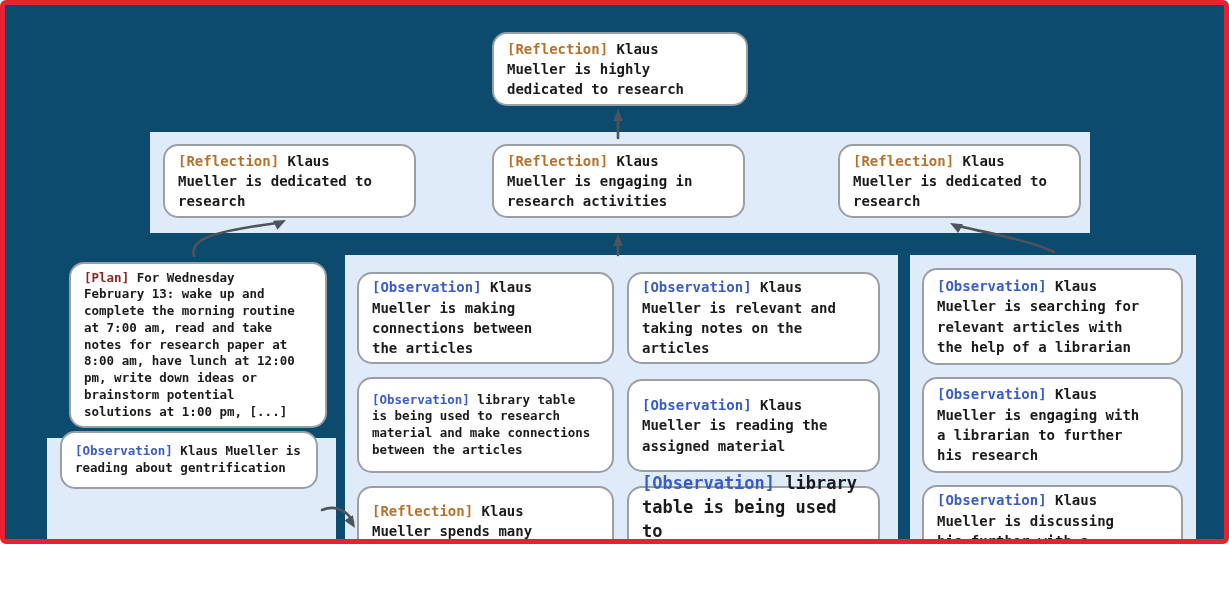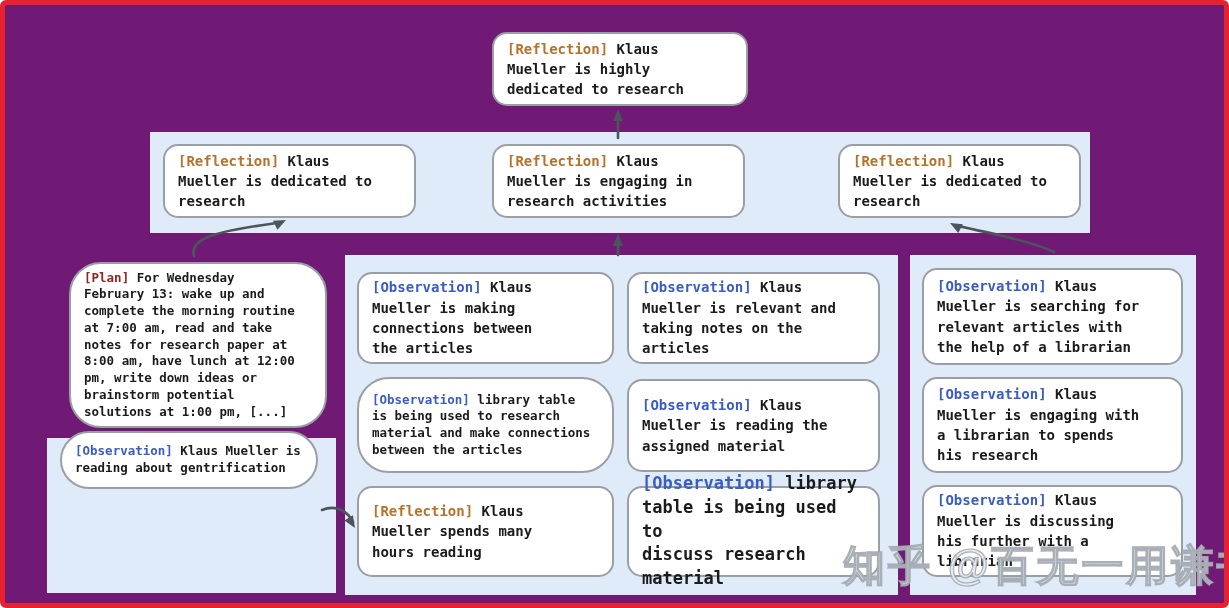--- a/index.html
+++ b/index.html
@@ -1,20 +1,20 @@
 <!DOCTYPE html>
 <html><head>
 <meta charset="utf-8">
 <style>
   html,body{margin:0;padding:0;background:#fff;}
   .canvas{
     position:relative;
-    width:1229px;height:608px;
+    width:1229px;height:544px;
     box-sizing:border-box;
-    background:#701a75;
+    background:#0c4a6e;
     border:5px solid #e62230;
     border-radius:6px;
     overflow:hidden;
     font-family:"DejaVu Sans Mono","Liberation Mono",monospace;
   }
   .band{position:absolute;background:#e0ebf9;z-index:0;}
   .band-row2{left:145px;top:127px;width:940px;height:101px;}
   .band-left{left:42px;top:433px;width:289px;height:155px;}
   .band-mid{left:340px;top:250px;width:553px;height:340px;}
   .band-right{left:905px;top:250px;width:286px;height:340px;}
@@ -28,21 +28,21 @@
     border-radius:15px;
     box-sizing:border-box;
     display:flex;align-items:center;
     padding:6px 13px;
     font-weight:700;font-size:14px;line-height:1.45;color:#1b1b1b;
   }
   .node .tag,.node .txt{white-space:pre-wrap;}
   .t-reflection{color:#b5722b;}
   .t-observation{color:#3a5cc6;}
   .t-plan{color:#8c2721;}
-  .small{font-size:12.5px;line-height:1.34;border-radius:32px;}
+  .small{font-size:12.5px;line-height:1.34;}
   .mid{font-size:17px;line-height:1.4;}
   .n-top{left:487px;top:27px;width:256px;height:74px;}
   .n-r1{left:158px;top:139px;width:253px;height:74px;}
   .n-r2{left:487px;top:139px;width:253px;height:74px;}
   .n-r3{left:833px;top:139px;width:243px;height:74px;}
   .n-plan{left:64px;top:257px;width:258px;height:166px;}
   .n-lo1{left:55px;top:426px;width:258px;height:58px;}
   .n-lo2{left:55px;top:517px;width:258px;height:58px;}
   .n-m1{left:352px;top:267px;width:257px;height:92px;}
   .n-m2{left:352px;top:372px;width:257px;height:96px;}
@@ -161,21 +161,21 @@
 
   <div class="node n-p1">
     <div class="inner"><span class="tag t-observation">[Observation]</span><span class="txt"> Klaus
 Mueller is searching for
 relevant articles with
 the help of a librarian</span></div>
   </div>
   <div class="node n-p2">
     <div class="inner"><span class="tag t-observation">[Observation]</span><span class="txt"> Klaus
 Mueller is engaging with
-a librarian to spends
+a librarian to further
 his research</span></div>
   </div>
   <div class="node n-p3">
     <div class="inner"><span class="tag t-observation">[Observation]</span><span class="txt"> Klaus
 Mueller is discussing
 his further with a
 librarian</span></div>
   </div>
 
   <div class="watermark">知乎 @百无一用谦书生</div>

